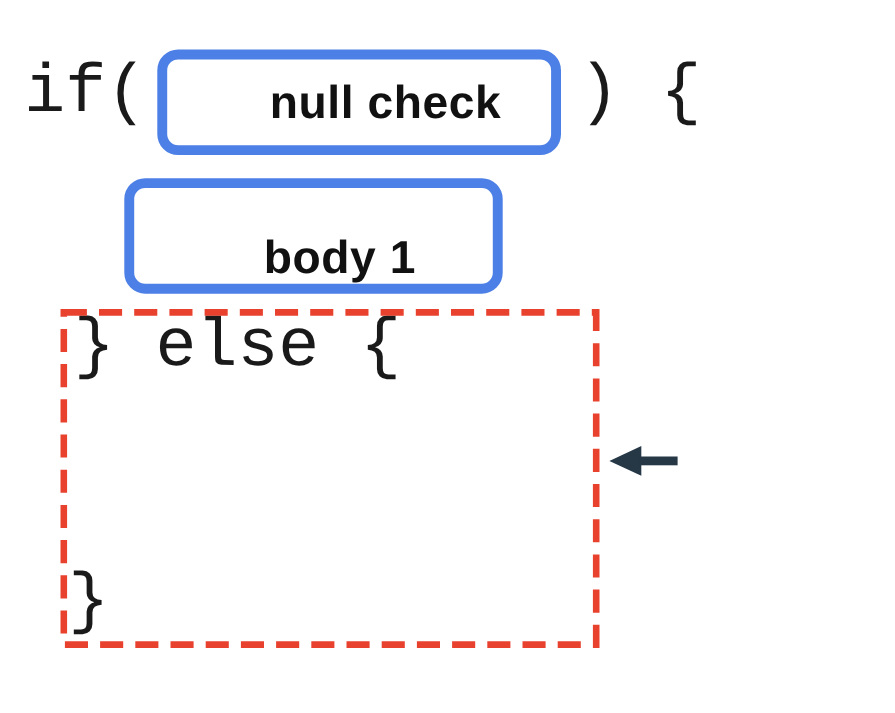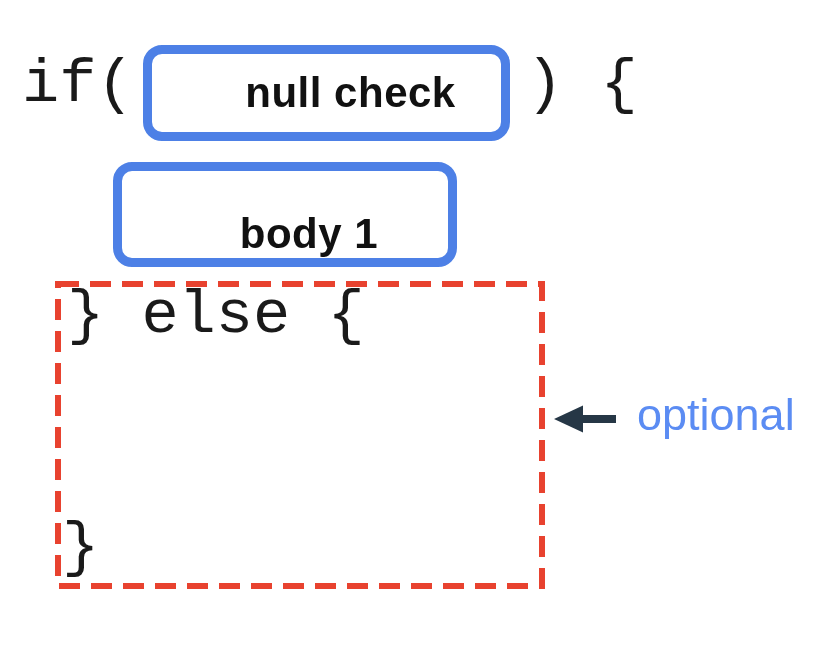--- a/index.html
+++ b/index.html
@@ -97,15 +97,14 @@
   <span class="code pos-else">} else {</span>
 
 
   <span class="code pos-closebrace">}</span>
 
   <svg class="pos-arrow" width="72" height="34" viewBox="0 0 72 34">
     <polygon points="4,17 33,3.5 33,30.5" fill="#263746"></polygon>
     <rect x="31" y="13" width="35" height="8" fill="#263746"></rect>
   </svg>
 
-  <span class="optional-label">optional</span>
 
 </div>
 
 </body></html>

